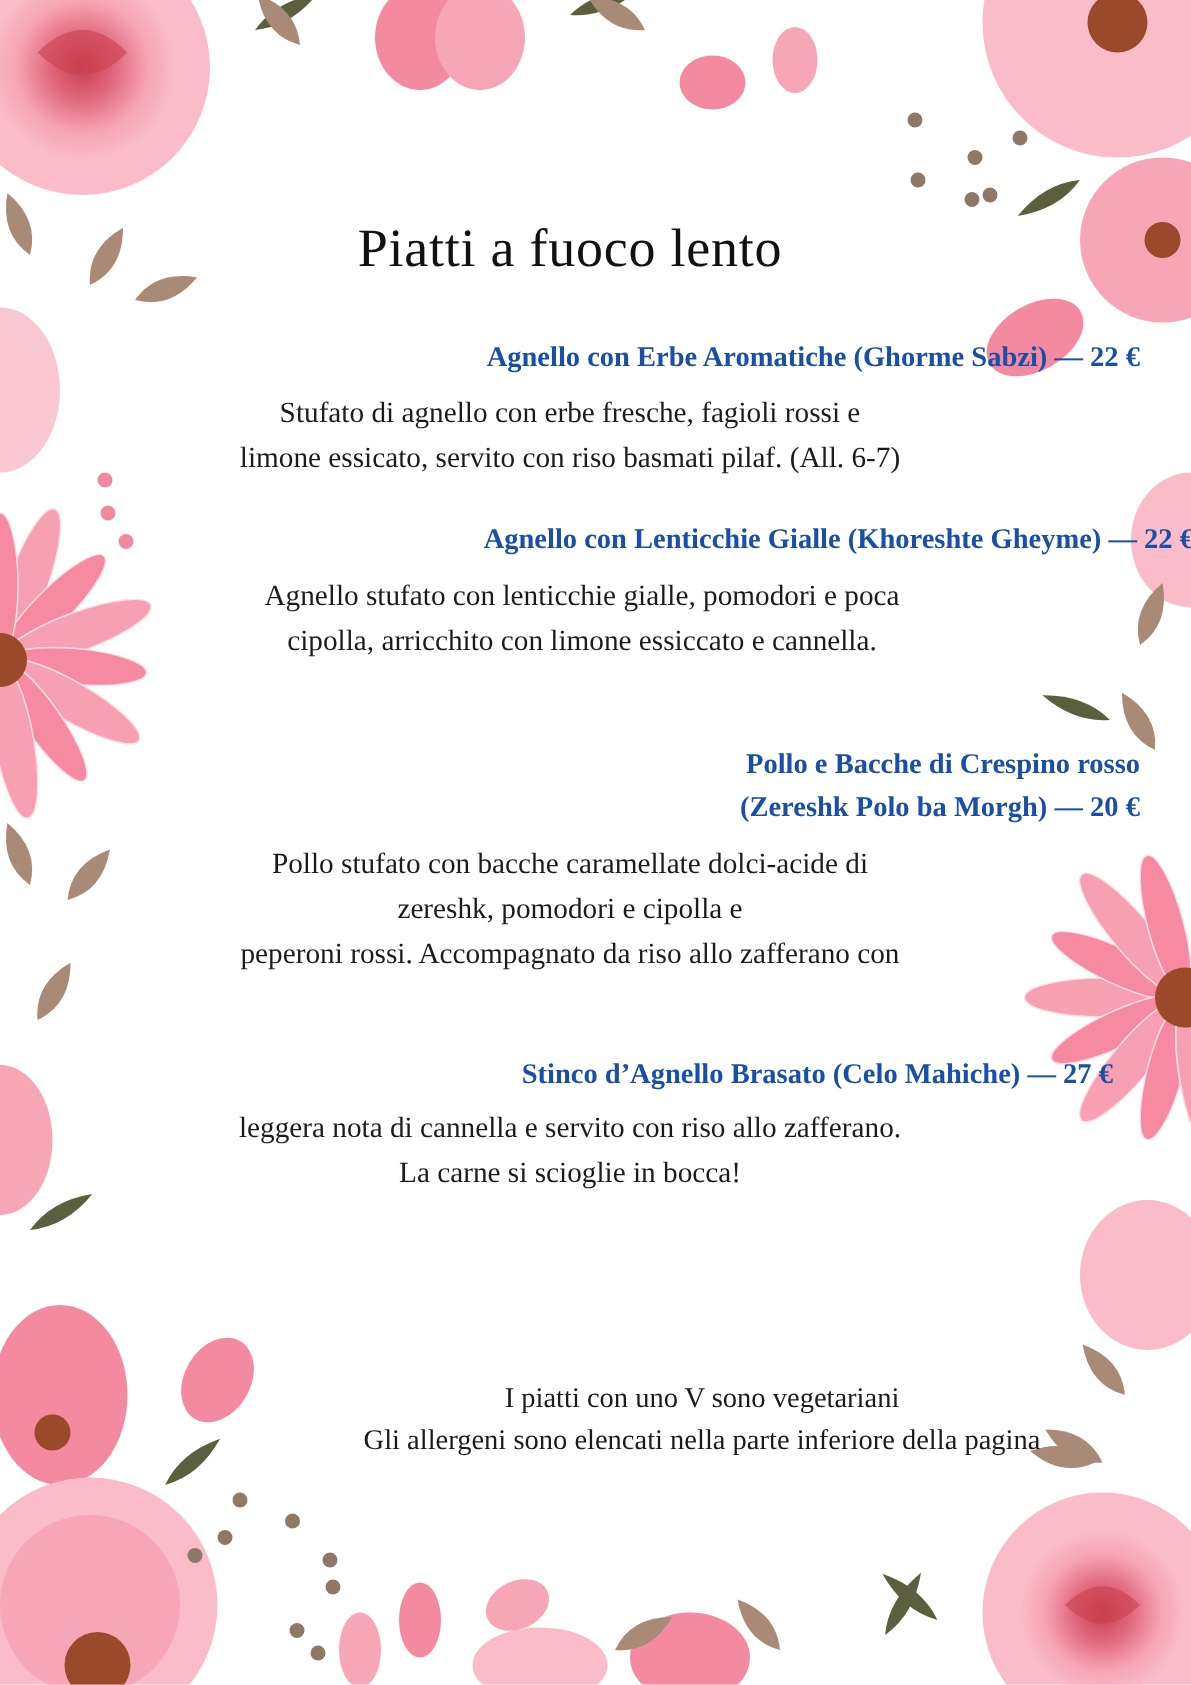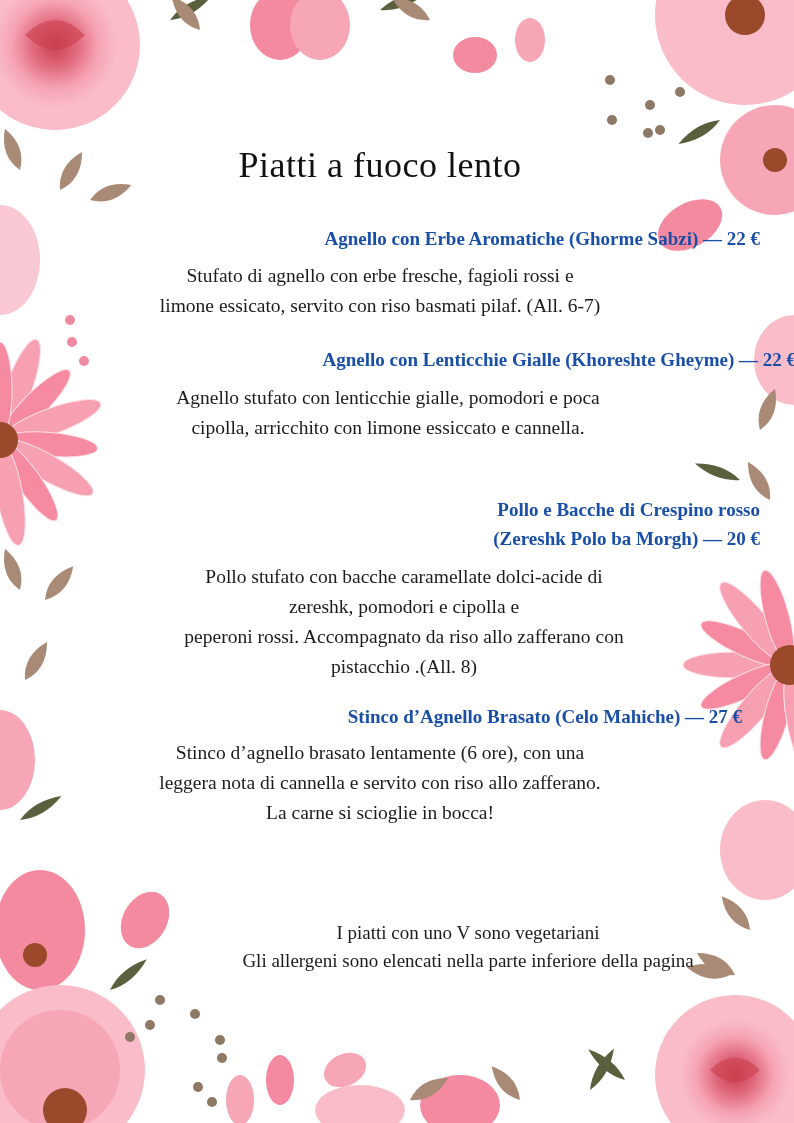--- a/index.html
+++ b/index.html
@@ -306,32 +306,30 @@
   </div>
   <div class="dish-desc" style="left:0;width:776px;top:383px;">
     <span class="line">Agnello stufato con lenticchie gialle, pomodori e poca</span>
     <span class="line">cipolla, arricchito con limone essiccato e cannella.</span>
   </div>
 
   <div class="dish-name" style="left:0;width:760px;top:495px;">
     <span class="line">Pollo e Bacche di Crespino rosso</span>
     <span class="line">(Zereshk Polo ba Morgh) — 20 €</span>
   </div>
-  <div class="dish-desc" style="left:0;width:760px;top:562px;padding-left:24px;">
+  <div class="dish-desc" style="left:0;width:760px;top:562px;">
     <span class="line">Pollo stufato con bacche caramellate dolci-acide di</span>
     <span class="line">zereshk, pomodori e cipolla e</span>
     <span class="line">peperoni rossi. Accompagnato da riso allo zafferano con</span>
-    <span class="line">pistacchio .(All. 8)</span>
   </div>
 
   <div class="dish-name" style="left:0;width:742px;top:702px;">
     <span class="line">Stinco d’Agnello Brasato (Celo Mahiche) — 27 €</span>
   </div>
   <div class="dish-desc" style="left:0;width:760px;top:738px;">
-    <span class="line">Stinco d’agnello brasato lentamente (6 ore), con una</span>
     <span class="line">leggera nota di cannella e servito con riso allo zafferano.</span>
     <span class="line">La carne si scioglie in bocca!</span>
   </div>
 
   <div class="note" style="left:118px;width:700px;top:919px;">
     <span class="line">I piatti con uno V sono vegetariani</span>
     <span class="line">Gli allergeni sono elencati nella parte inferiore della pagina</span>
   </div>
 </div>
 

